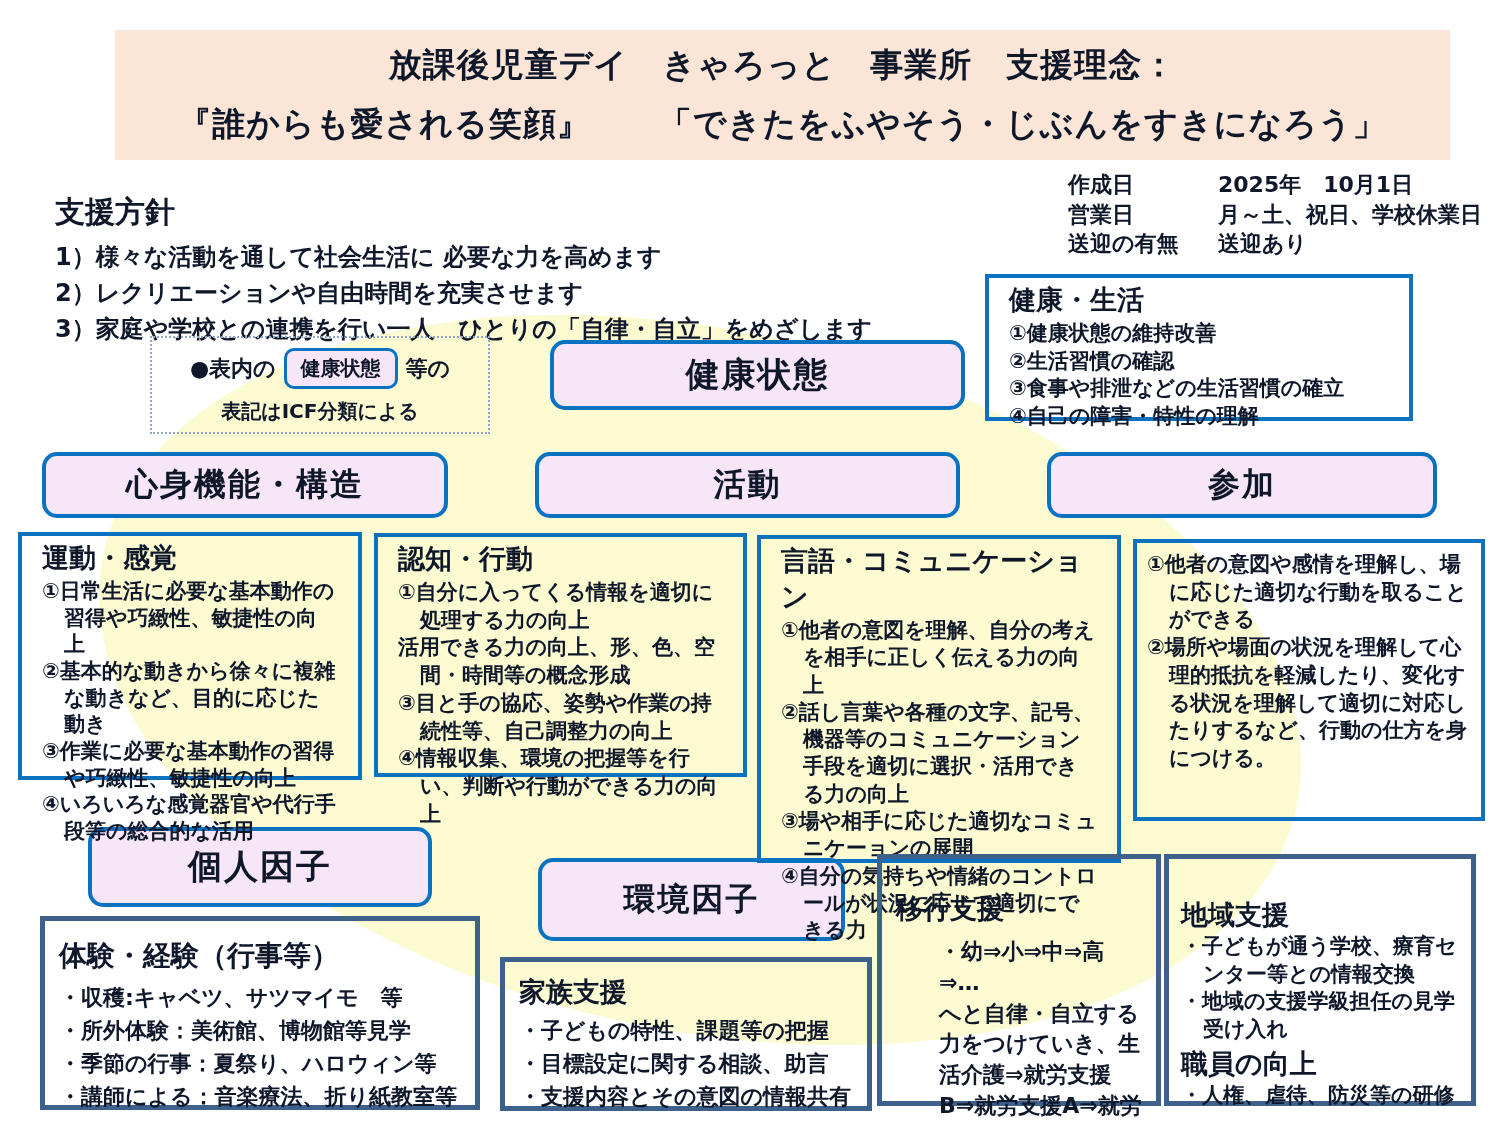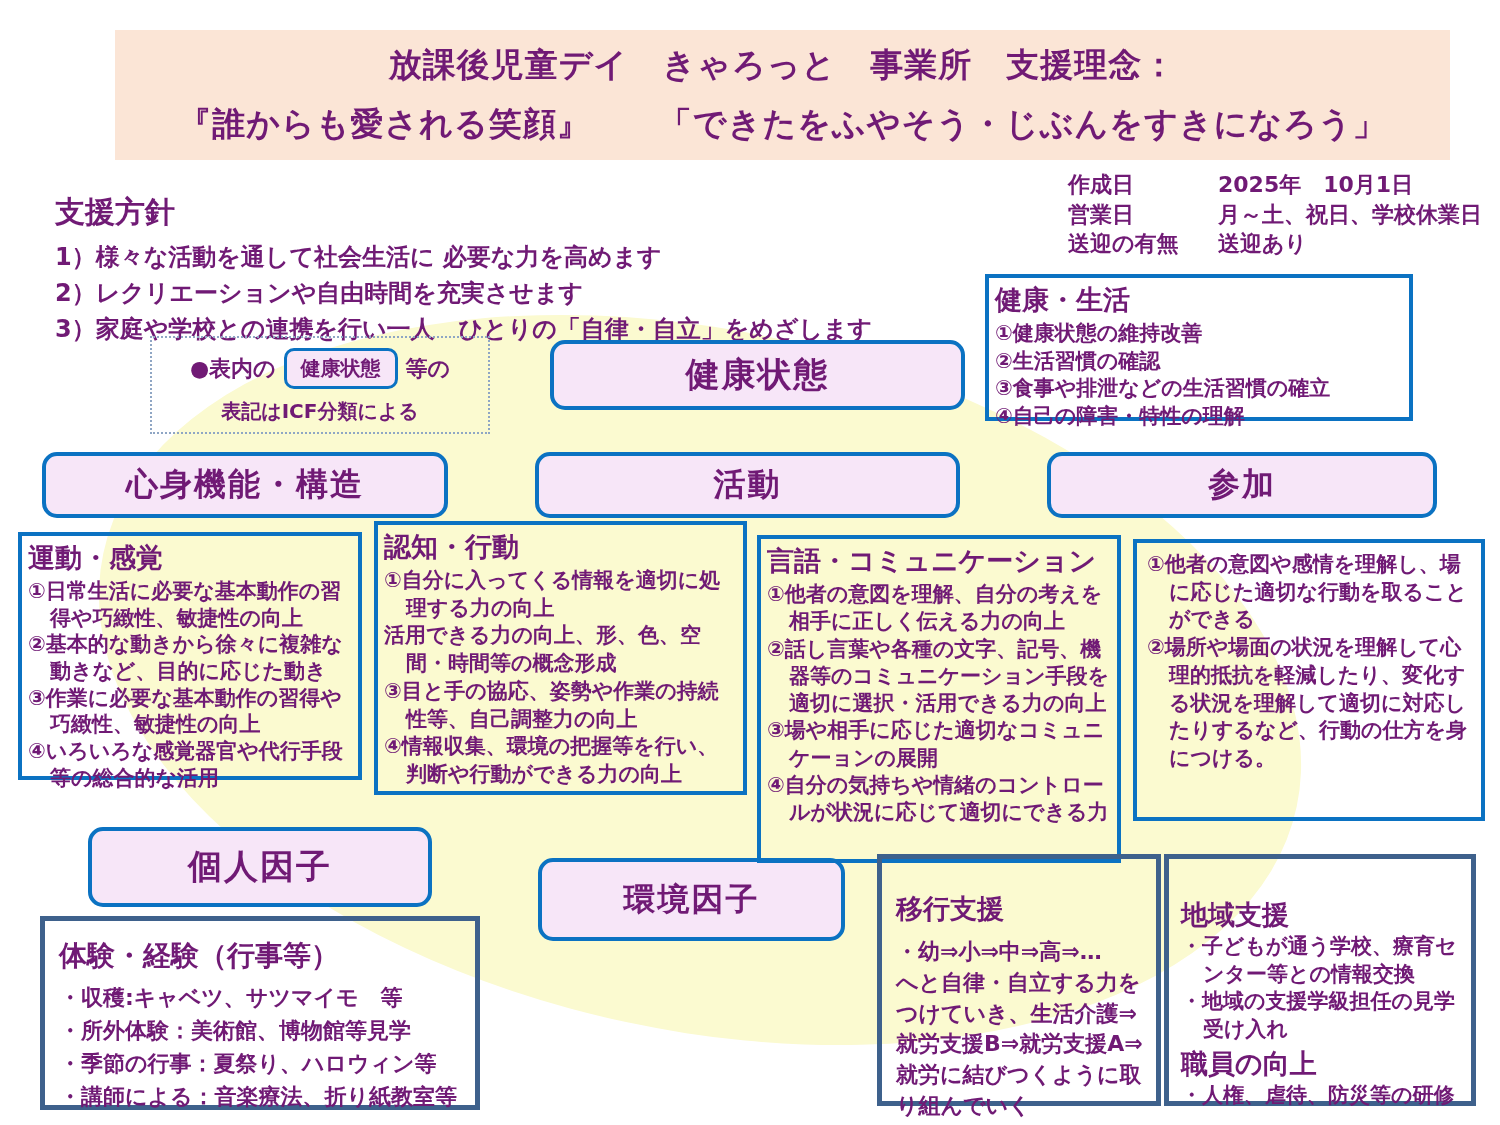--- a/index.html
+++ b/index.html
@@ -1,18 +1,18 @@
 <!DOCTYPE html>
 <html><head>
 <meta charset="utf-8">
 <style>
   html,body{margin:0;padding:0;background:#fff;}
   .page{
     position:relative;width:1500px;height:1125px;background:#ffffff;overflow:hidden;
-    font-family:"DejaVu Sans",sans-serif;font-weight:bold;color:#701a75;
+    font-family:"DejaVu Sans",sans-serif;font-weight:bold;color:#0f172a;
   }
   .page *{box-sizing:border-box;}
 
   
   .ellipse{
     position:absolute;left:90px;top:330px;width:1220px;height:700px;
     background:#FBFAD0;border-radius:50%;transform:rotate(12deg);z-index:0;
   }
 
   
@@ -51,47 +51,47 @@
     display:flex;align-items:center;justify-content:center;z-index:2;letter-spacing:2px;
   }
   #pill-health-state{left:550px;top:340px;width:415px;height:70px;font-size:34px;}
   #pill-body{left:42px;top:452px;width:406px;height:66px;font-size:32px;}
   #pill-activity{left:535px;top:452px;width:425px;height:66px;font-size:32px;}
   #pill-participation{left:1047px;top:452px;width:390px;height:66px;font-size:32px;}
   #pill-personal{left:88px;top:827px;width:344px;height:80px;font-size:34px;}
   #pill-environment{left:538px;top:858px;width:307px;height:83px;font-size:32px;}
 
   
-  .bbox{position:absolute;border:4px solid #0B72C2;background:transparent;z-index:2;padding:4px 6px;}
+  .bbox{position:absolute;border:4px solid #0B72C2;background:transparent;z-index:2;padding:4px 20px;}
   .bbox .bt{font-size:27px;margin-bottom:2px;}
   .li{padding-left:1.05em;text-indent:-1.05em;font-size:21px;line-height:1.27;}
 
   #box-health-life{left:985px;top:274px;width:428px;height:147px;}
   #box-health-life .li{font-size:21px;line-height:1.32;}
 
   #box-motor{left:18px;top:532px;width:344px;height:248px;}
-  #box-cognition{left:374px;top:521px;width:373px;height:274px;}
+  #box-cognition{left:374px;top:533px;width:373px;height:244px;}
   #box-cognition .li{line-height:1.32;}
   #box-language{left:757px;top:535px;width:364px;height:328px;}
   #box-language .li{line-height:1.3;}
   #box-social{left:1133px;top:539px;width:352px;height:282px;padding:8px 10px;}
   #box-social .bt{font-size:30px;}
   #box-social .li{line-height:1.32;}
 
   
   .sbox{position:absolute;border:5px solid #3E618C;background:transparent;z-index:2;}
   .sbox .bt{font-size:27px;}
   .sbox .li{font-size:22px;line-height:1.5;padding-left:1.05em;text-indent:-1.05em;}
 
   #box-experience{left:40px;top:916px;width:440px;height:194px;padding:16px 12px 0 14px;}
   #box-experience .bt{font-size:28px;margin-bottom:6px;}
   #box-family{left:500px;top:957px;width:372px;height:154px;padding:12px 12px 0 14px;}
   #box-family .bt{margin-bottom:4px;}
   #box-transition{left:877px;top:854px;width:284px;height:252px;padding:32px 12px 0 14px;}
-  #box-transition .tline{font-size:22px;line-height:1.4;}
+  #box-transition .tline{font-size:22px;line-height:1.4;margin-left:43px;}
   #box-transition .bt{margin-bottom:10px;}
   #box-community{left:1164px;top:854px;width:312px;height:252px;padding:38px 10px 0 12px;}
   #box-community .li{font-size:21px;line-height:1.32;}
   #box-community .bt2{font-size:27px;margin-top:2px;}
 </style>
 </head>
 <body>
 
 <div class="page">
 
@@ -178,20 +178,26 @@
   </div>
 
   <div class="sbox" id="box-experience">
     <div class="bt">体験・経験（行事等）</div>
     <div class="li">・収穫:キャベツ、サツマイモ　等</div>
     <div class="li">・所外体験：美術館、博物館等見学</div>
     <div class="li">・季節の行事：夏祭り、ハロウィン等</div>
     <div class="li">・講師による：音楽療法、折り紙教室等</div>
   </div>
 
+  <div class="sbox" id="box-family">
+    <div class="bt">家族支援</div>
+    <div class="li">・子どもの特性、課題等の把握</div>
+    <div class="li">・目標設定に関する相談、助言</div>
+    <div class="li">・支援内容とその意図の情報共有</div>
+  </div>
 
   <div class="sbox" id="box-transition">
     <div class="bt">移行支援</div>
     <div class="tline">・幼⇒小⇒中⇒高⇒…</div>
     <div class="tline">へと自律・自立する力をつけていき、生活介護⇒就労支援B⇒就労支援A⇒就労に結びつくように取り組んでいく</div>
   </div>
 
   <div class="sbox" id="box-community">
     <div class="bt">地域支援</div>
     <div class="li">・子どもが通う学校、療育センター等との情報交換</div>

